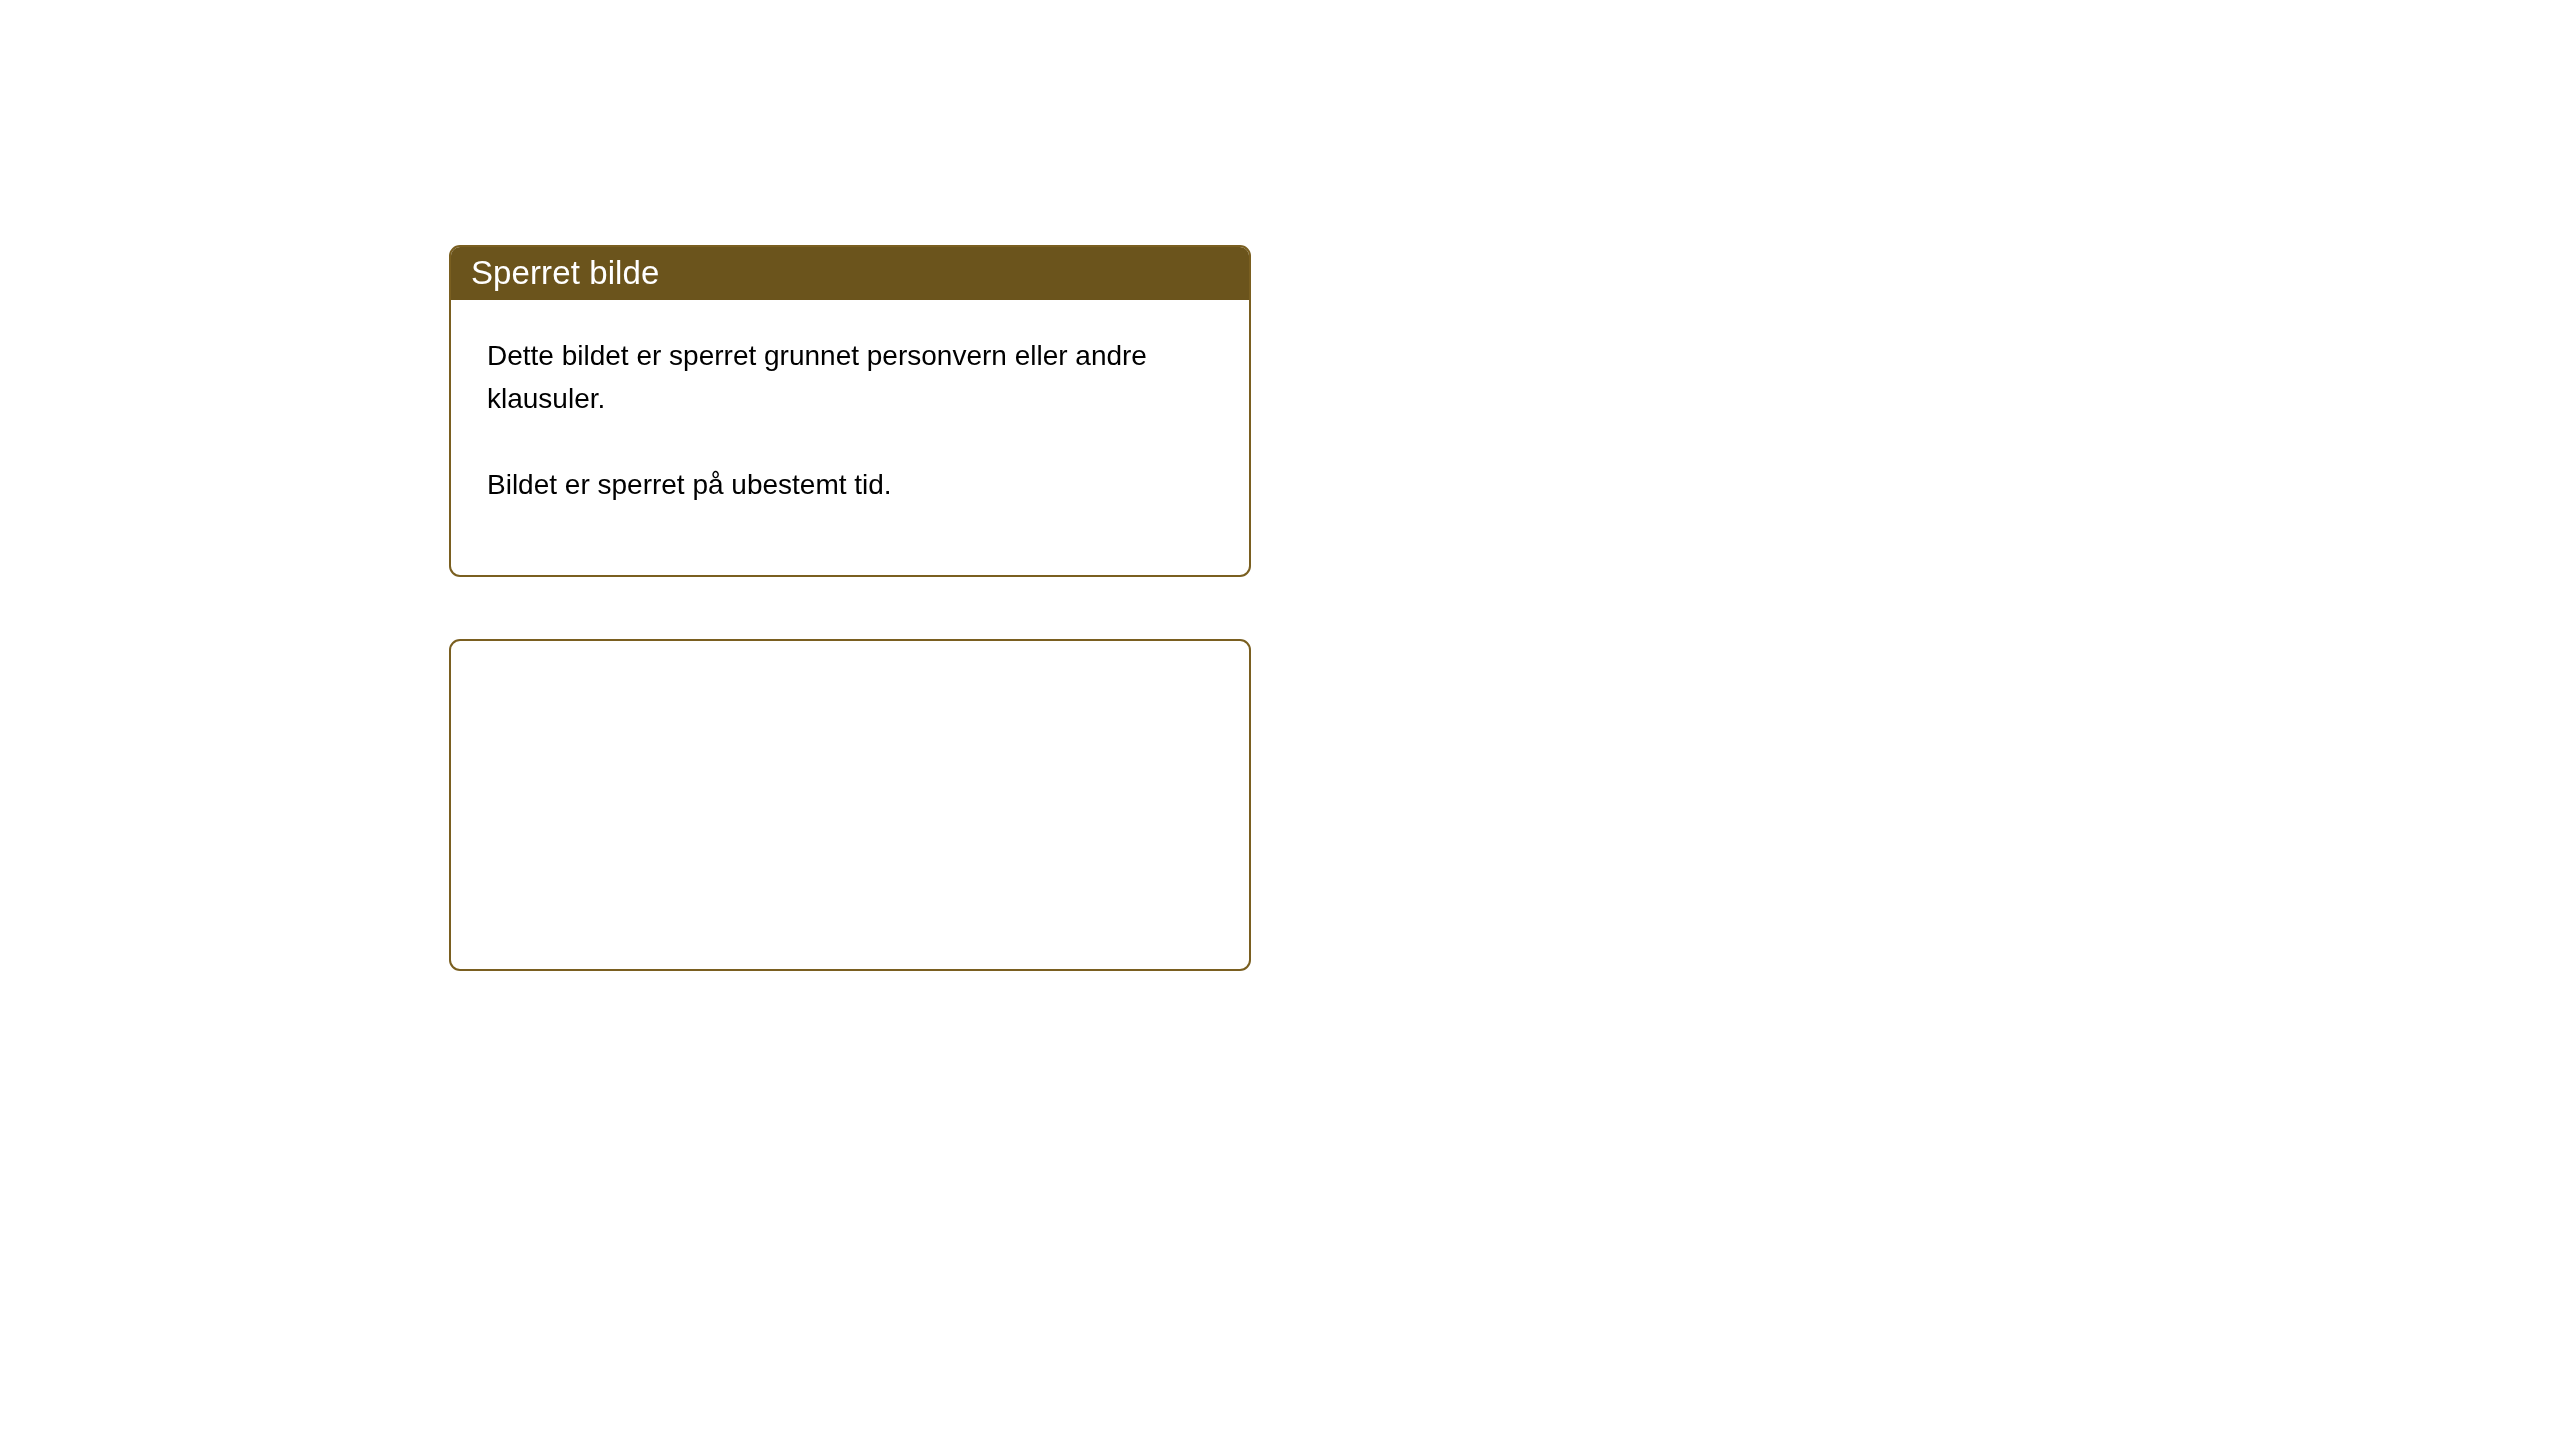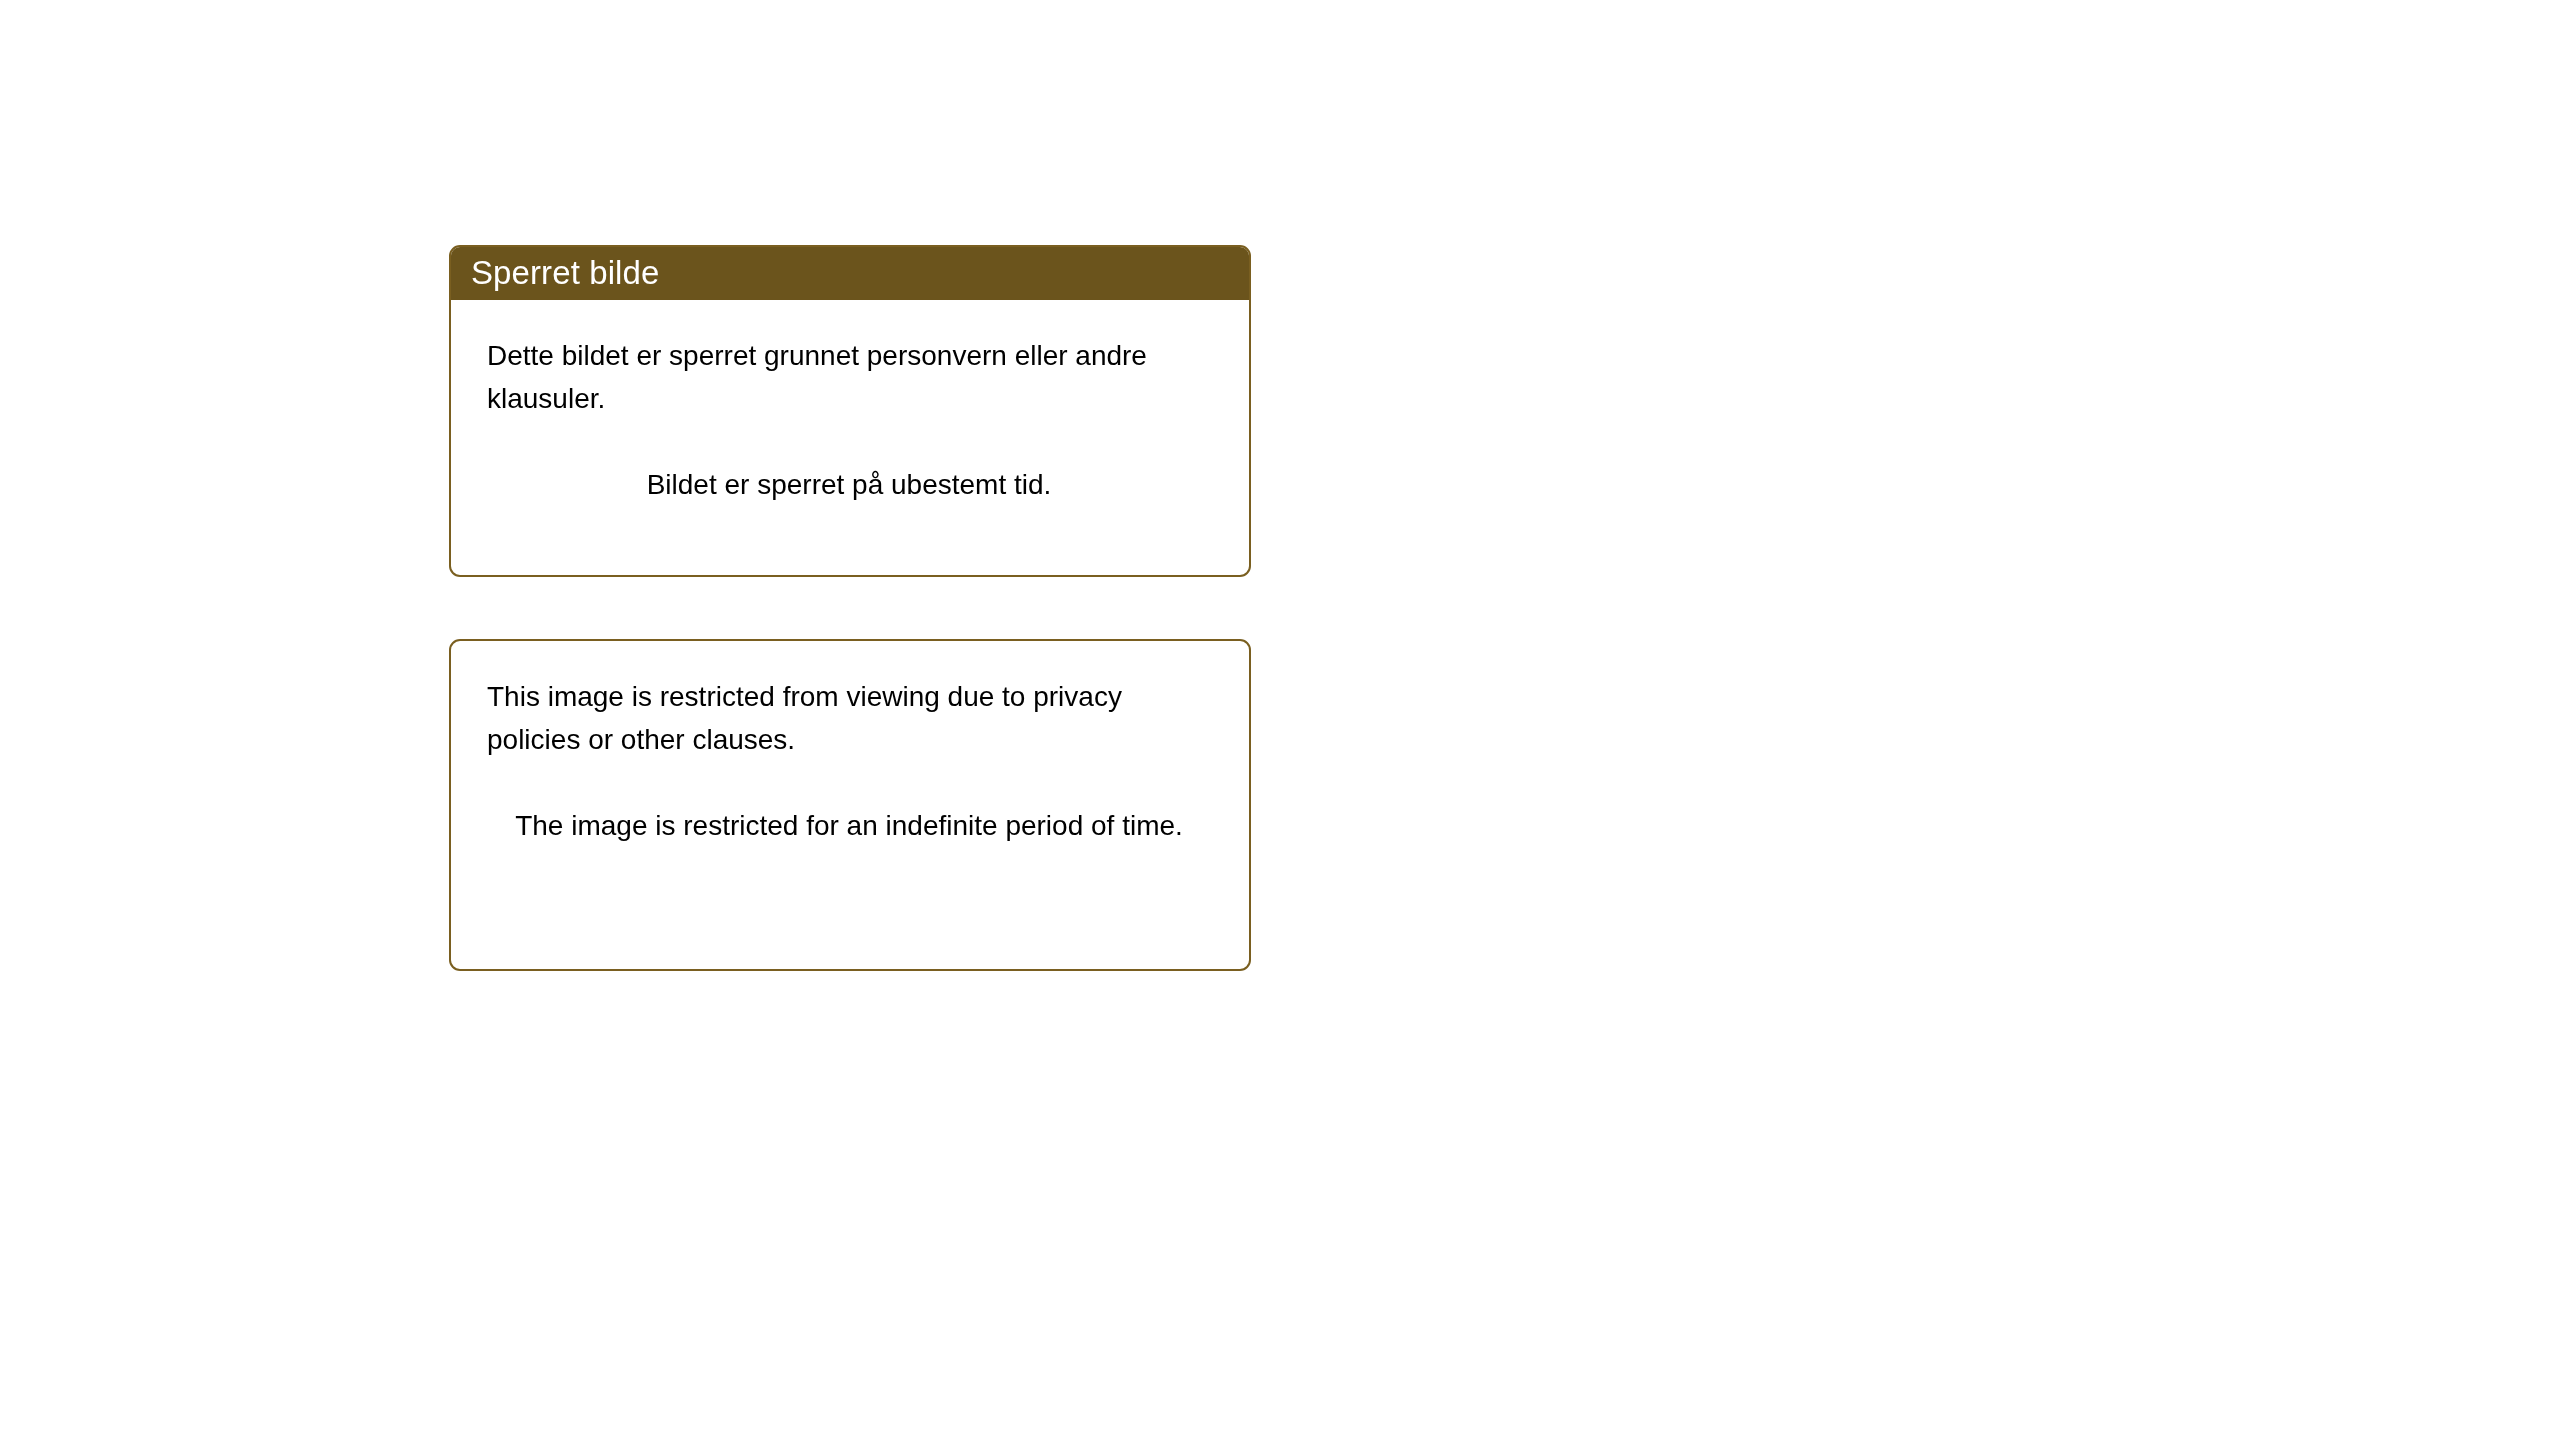--- a/index.html
+++ b/index.html
@@ -68,38 +68,33 @@
   .panel-body p {
     margin: 12px;
     color: #000000;
     font-size: 28px;
     line-height: 43px;
     font-weight: 400;
   }
 
   .panel-body p.spaced {
     margin-top: 43px;
-    text-align: center;
   }
 </style>
 </head>
 <body>
 
 <div class="panels-wrap">
 
   <section class="panel">
     <div class="panel-header">
       <h1 class="panel-title">Sperret bilde</h1>
     </div>
     <div class="panel-body">
       <p>Dette bildet er sperret grunnet personvern eller andre klausuler.</p>
       <p class="spaced">Bildet er sperret på ubestemt tid.</p>
     </div>
   </section>
 
   <section class="panel">
-    <div class="panel-body">
-      <p>This image is restricted from viewing due to privacy policies or other clauses.</p>
-      <p class="spaced">The image is restricted for an indefinite period of time.</p>
-    </div>
   </section>
 
 </div>
 
 </body></html>

